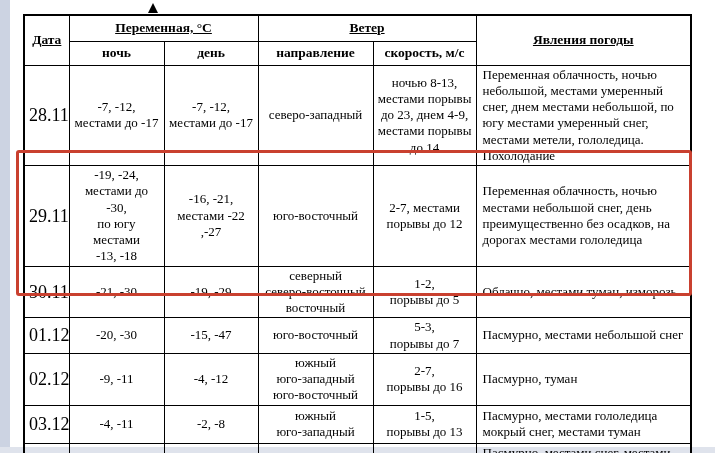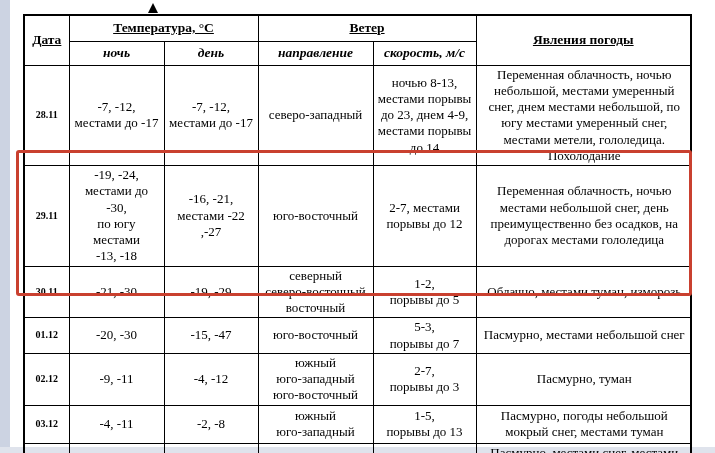--- a/index.html
+++ b/index.html
@@ -25,24 +25,24 @@
   }
   th,td{
     border:1px solid #000;
     padding:1px 4px;
     text-align:center;vertical-align:middle;
     font-size:13px;line-height:1.25;
     white-space:pre-line;
     overflow:hidden;
   }
   th{font-weight:bold;font-size:13.5px;}
-  td.date{font-weight:bold;font-size:10px;white-space:nowrap;}
-  td.phen{text-align:center;padding-left:6px;border-radius:21px;}
+  td.date{font-weight:normal;font-size:18px;white-space:nowrap;}
+  td.phen{text-align:left;padding-left:6px;border-radius:21px;}
   tr.h1{height:26px;text-decoration:underline;}
-  tr.h2{height:24px;font-style:italic;}
+  tr.h2{height:24px;}
   tbody tr:nth-child(1){height:88px;}
   tbody tr:nth-child(2){height:61px;}
   tbody tr:nth-child(3){height:49px;}
   tbody tr:nth-child(4){height:35px;}
   tbody tr:nth-child(5){height:48px;}
   tbody tr:nth-child(6){height:38px;}
   tbody tr:nth-child(7){height:43px;}
   .highlight-box{
     position:absolute;left:16px;top:150px;width:676px;height:146px;
     border:3px solid #c9402f;border-radius:3px;
@@ -62,21 +62,21 @@
     <col style="width:45px">
       <col style="width:95px">
       <col style="width:94px">
     <col style="width:115px">
       <col style="width:103px">
       <col style="width:215px">
   </colgroup>
   <thead>
     <tr class="h1">
       <th rowspan="2">Дата</th>
-      <th colspan="2">Температура, °C</th>
+      <th colspan="2">Переменная, °C</th>
       <th colspan="2">Ветер</th>
       <th rowspan="2">Явления погоды</th>
     </tr>
     <tr class="h2">
       <th>ночь</th>
       <th>день</th>
       <th>направление</th>
       <th>скорость, м/с</th>
     </tr>
   </thead>
@@ -129,32 +129,32 @@
       <td class="phen">Пасмурно, местами небольшой снег</td>
     </tr>
     <tr>
       <td class="date">02.12</td>
       <td>-9, -11</td>
       <td>-4, -12</td>
       <td>южный
 юго-западный
 юго-восточный</td>
       <td>2-7,
-порывы до 3</td>
+порывы до 16</td>
       <td class="phen">Пасмурно, туман</td>
     </tr>
     <tr>
       <td class="date">03.12</td>
       <td>-4, -11</td>
       <td>-2, -8</td>
       <td>южный
 юго-западный</td>
       <td>1-5,
 порывы до 13</td>
-      <td class="phen">Пасмурно, погоды небольшой мокрый снег, местами туман</td>
+      <td class="phen">Пасмурно, местами гололедица мокрый снег, местами туман</td>
     </tr>
     <tr>
       <td class="date">04.12</td>
       <td>-5, -9</td>
       <td>-1, -4</td>
       <td>южный
 юго-западный</td>
       <td>1-6,
 порывы до 14</td>
       <td class="phen">Пасмурно, местами снег, местами небольшой снег с дождем, местами туман</td>

